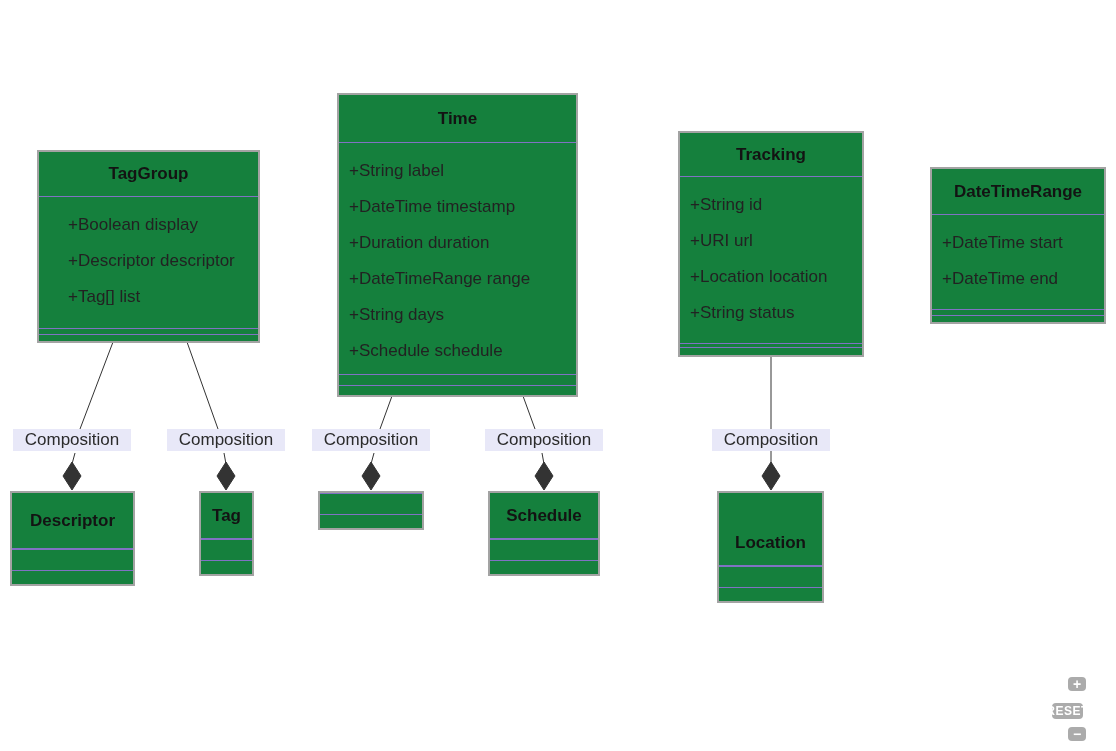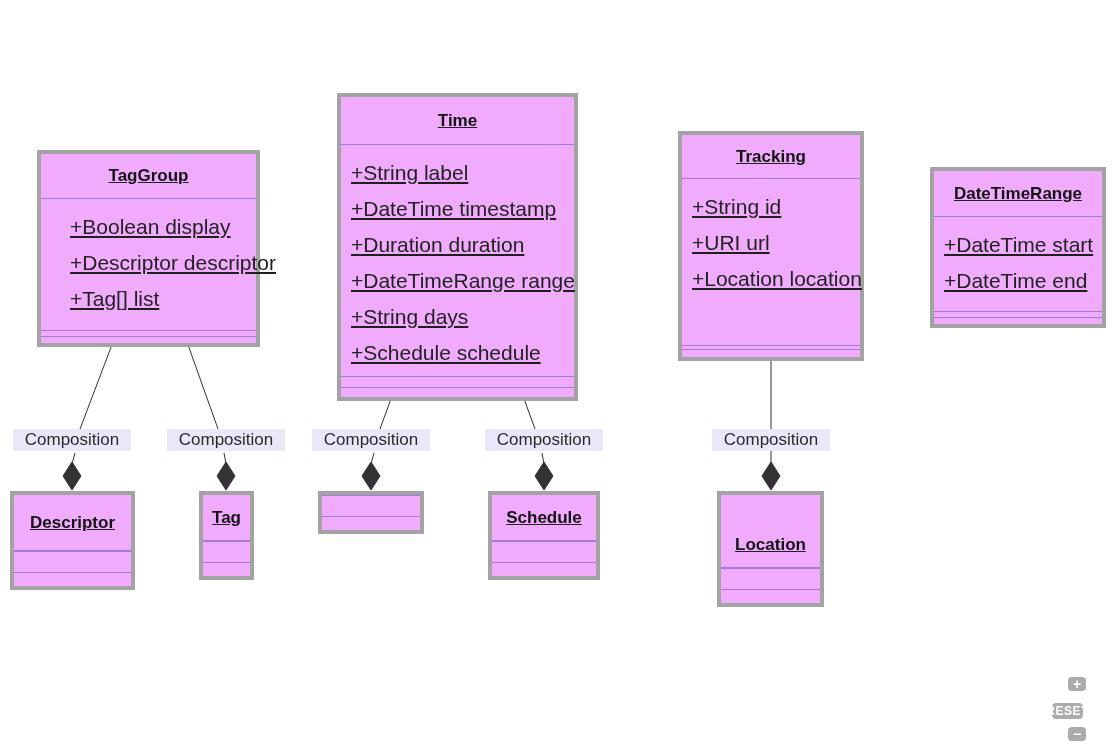--- a/index.html
+++ b/index.html
@@ -25,45 +25,44 @@
     stroke: #333333;
     stroke-width: 1;
   }
   svg.edges-layer polygon {
     fill: #333333;
     stroke: #333333;
   }
   .uml-class {
     position: absolute;
     box-sizing: border-box;
-    background: #f0abfc;
-    border: 4px solid #a3a3a3;
+    background: #15803d;
+    border: 2px solid #a3a3a3;
     color: #1f1f1f;
-    text-decoration: underline;
   }
   .uml-title {
     display: flex;
     align-items: center;
     justify-content: center;
     font-weight: bold;
     font-size: 17px;
     color: #131313;
     border-bottom: 1px solid rgba(147,112,219,0.85);
     box-sizing: border-box;
   }
   .uml-attrs {
     box-sizing: border-box;
     padding: 10px 0 0 0;
   }
   .uml-attr {
     height: 36px;
     display: flex;
     align-items: center;
     padding-left: 10px;
-    font-size: 21px;
+    font-size: 17px;
     color: #222222;
     white-space: nowrap;
   }
   .uml-strip {
     box-sizing: border-box;
     border-top: 1px solid rgba(147,112,219,0.85);
   }
   .edge-label {
     position: absolute;
     width: 118px;
@@ -153,20 +152,21 @@
     <div class="uml-strip" style="height:11px;"></div>
     <div class="uml-strip" style="height:10px;"></div>
   </div>
 
   <div class="uml-class" style="left:678px; top:131px; width:186px;">
     <div class="uml-title" style="height:44px;">Tracking</div>
     <div class="uml-attrs" style="height:166px;">
       <div class="uml-attr">+String id</div>
       <div class="uml-attr">+URI url</div>
       <div class="uml-attr">+Location location</div>
+      <div class="uml-attr">+String status</div>
     </div>
     <div class="uml-strip" style="height:4px;"></div>
     <div class="uml-strip" style="height:8px;"></div>
   </div>
 
   <div class="uml-class" style="left:930px; top:167px; width:176px;">
     <div class="uml-title" style="height:46px;">DateTimeRange</div>
     <div class="uml-attrs" style="height:94px;">
       <div class="uml-attr">+DateTime start</div>
       <div class="uml-attr">+DateTime end</div>

